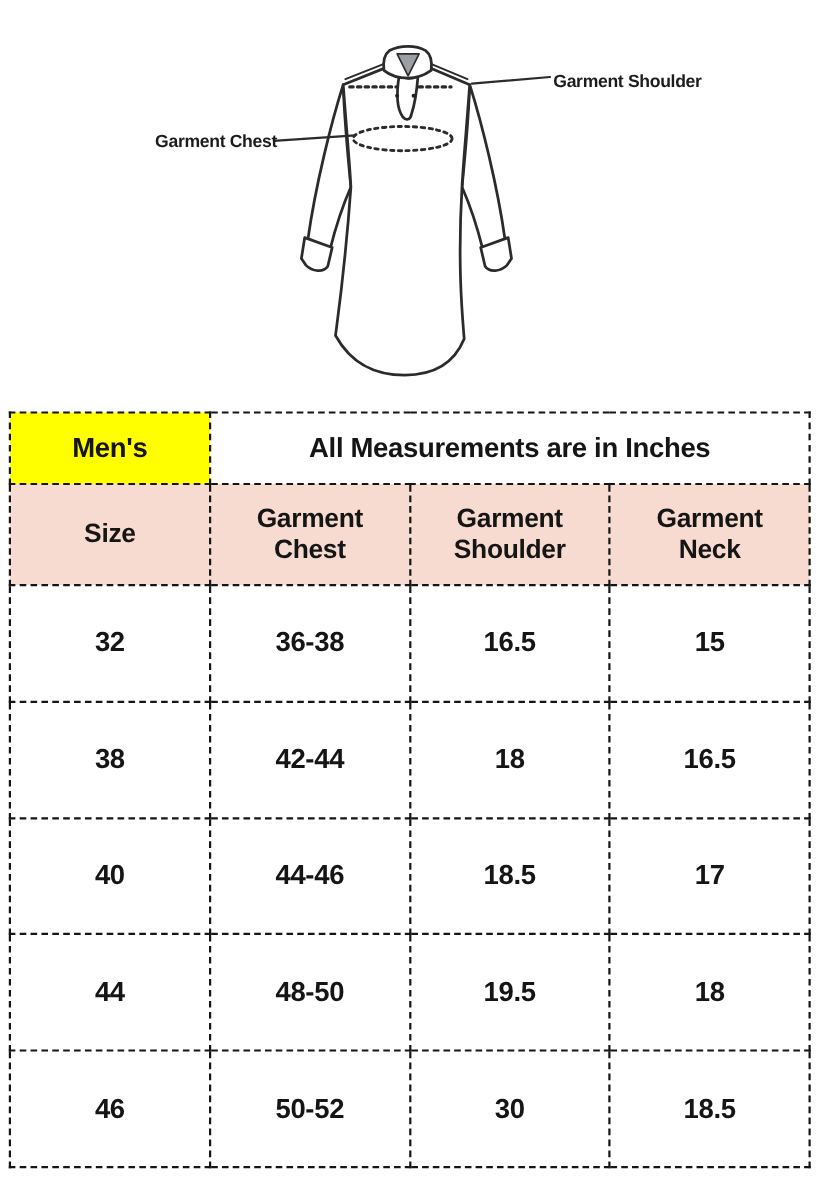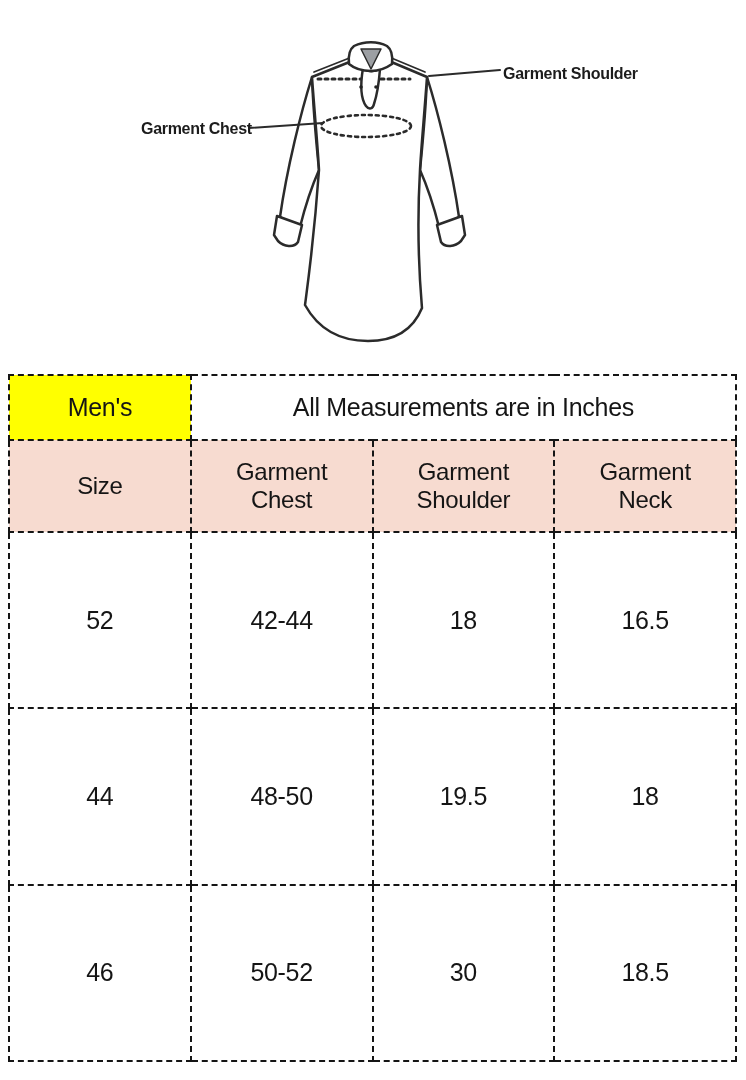--- a/index.html
+++ b/index.html
@@ -38,21 +38,21 @@
     width: 729px;
     height: 688px;
     border-collapse: collapse;
     table-layout: fixed;
     text-align: center;
     color: var(--ink);
     background: #ffffff;
   }
   .size-table th, .size-table td {
     border: 2px dashed var(--border-color);
-    font-weight: normal;
+    font-weight: bold;
     padding: 17px;
     letter-spacing: -0.3px;
     vertical-align: middle;
   }
   .size-table thead tr.top-row { height: 56px; }
   .size-table thead tr.col-row { height: 60px; }
   .size-table tbody tr { height: 57px; }
   th.category-cell {
     background: var(--category-bg);
     font-size: 25px;
@@ -115,24 +115,36 @@
     </tr>
     <tr class="col-row">
       <th class="col-header" style="width: 13.7%;">Size</th>
       <th class="col-header" style="width: 27.2%;">Garment Chest</th>
       <th class="col-header" style="width: 32.8%;">Garment Shoulder</th>
       <th class="col-header" style="width: 26.3%;">Garment Neck</th>
     </tr>
   </thead>
   <tbody>
       <tr>
-        <td>52</td>
+        <td>32</td>
+        <td>36-38</td>
+        <td>16.5</td>
+        <td>15</td>
+      </tr>
+      <tr>
+        <td>38</td>
         <td>42-44</td>
         <td>18</td>
         <td>16.5</td>
+      </tr>
+      <tr>
+        <td>40</td>
+        <td>44-46</td>
+        <td>18.5</td>
+        <td>17</td>
       </tr>
       <tr>
         <td>44</td>
         <td>48-50</td>
         <td>19.5</td>
         <td>18</td>
       </tr>
       <tr>
         <td>46</td>
         <td>50-52</td>

